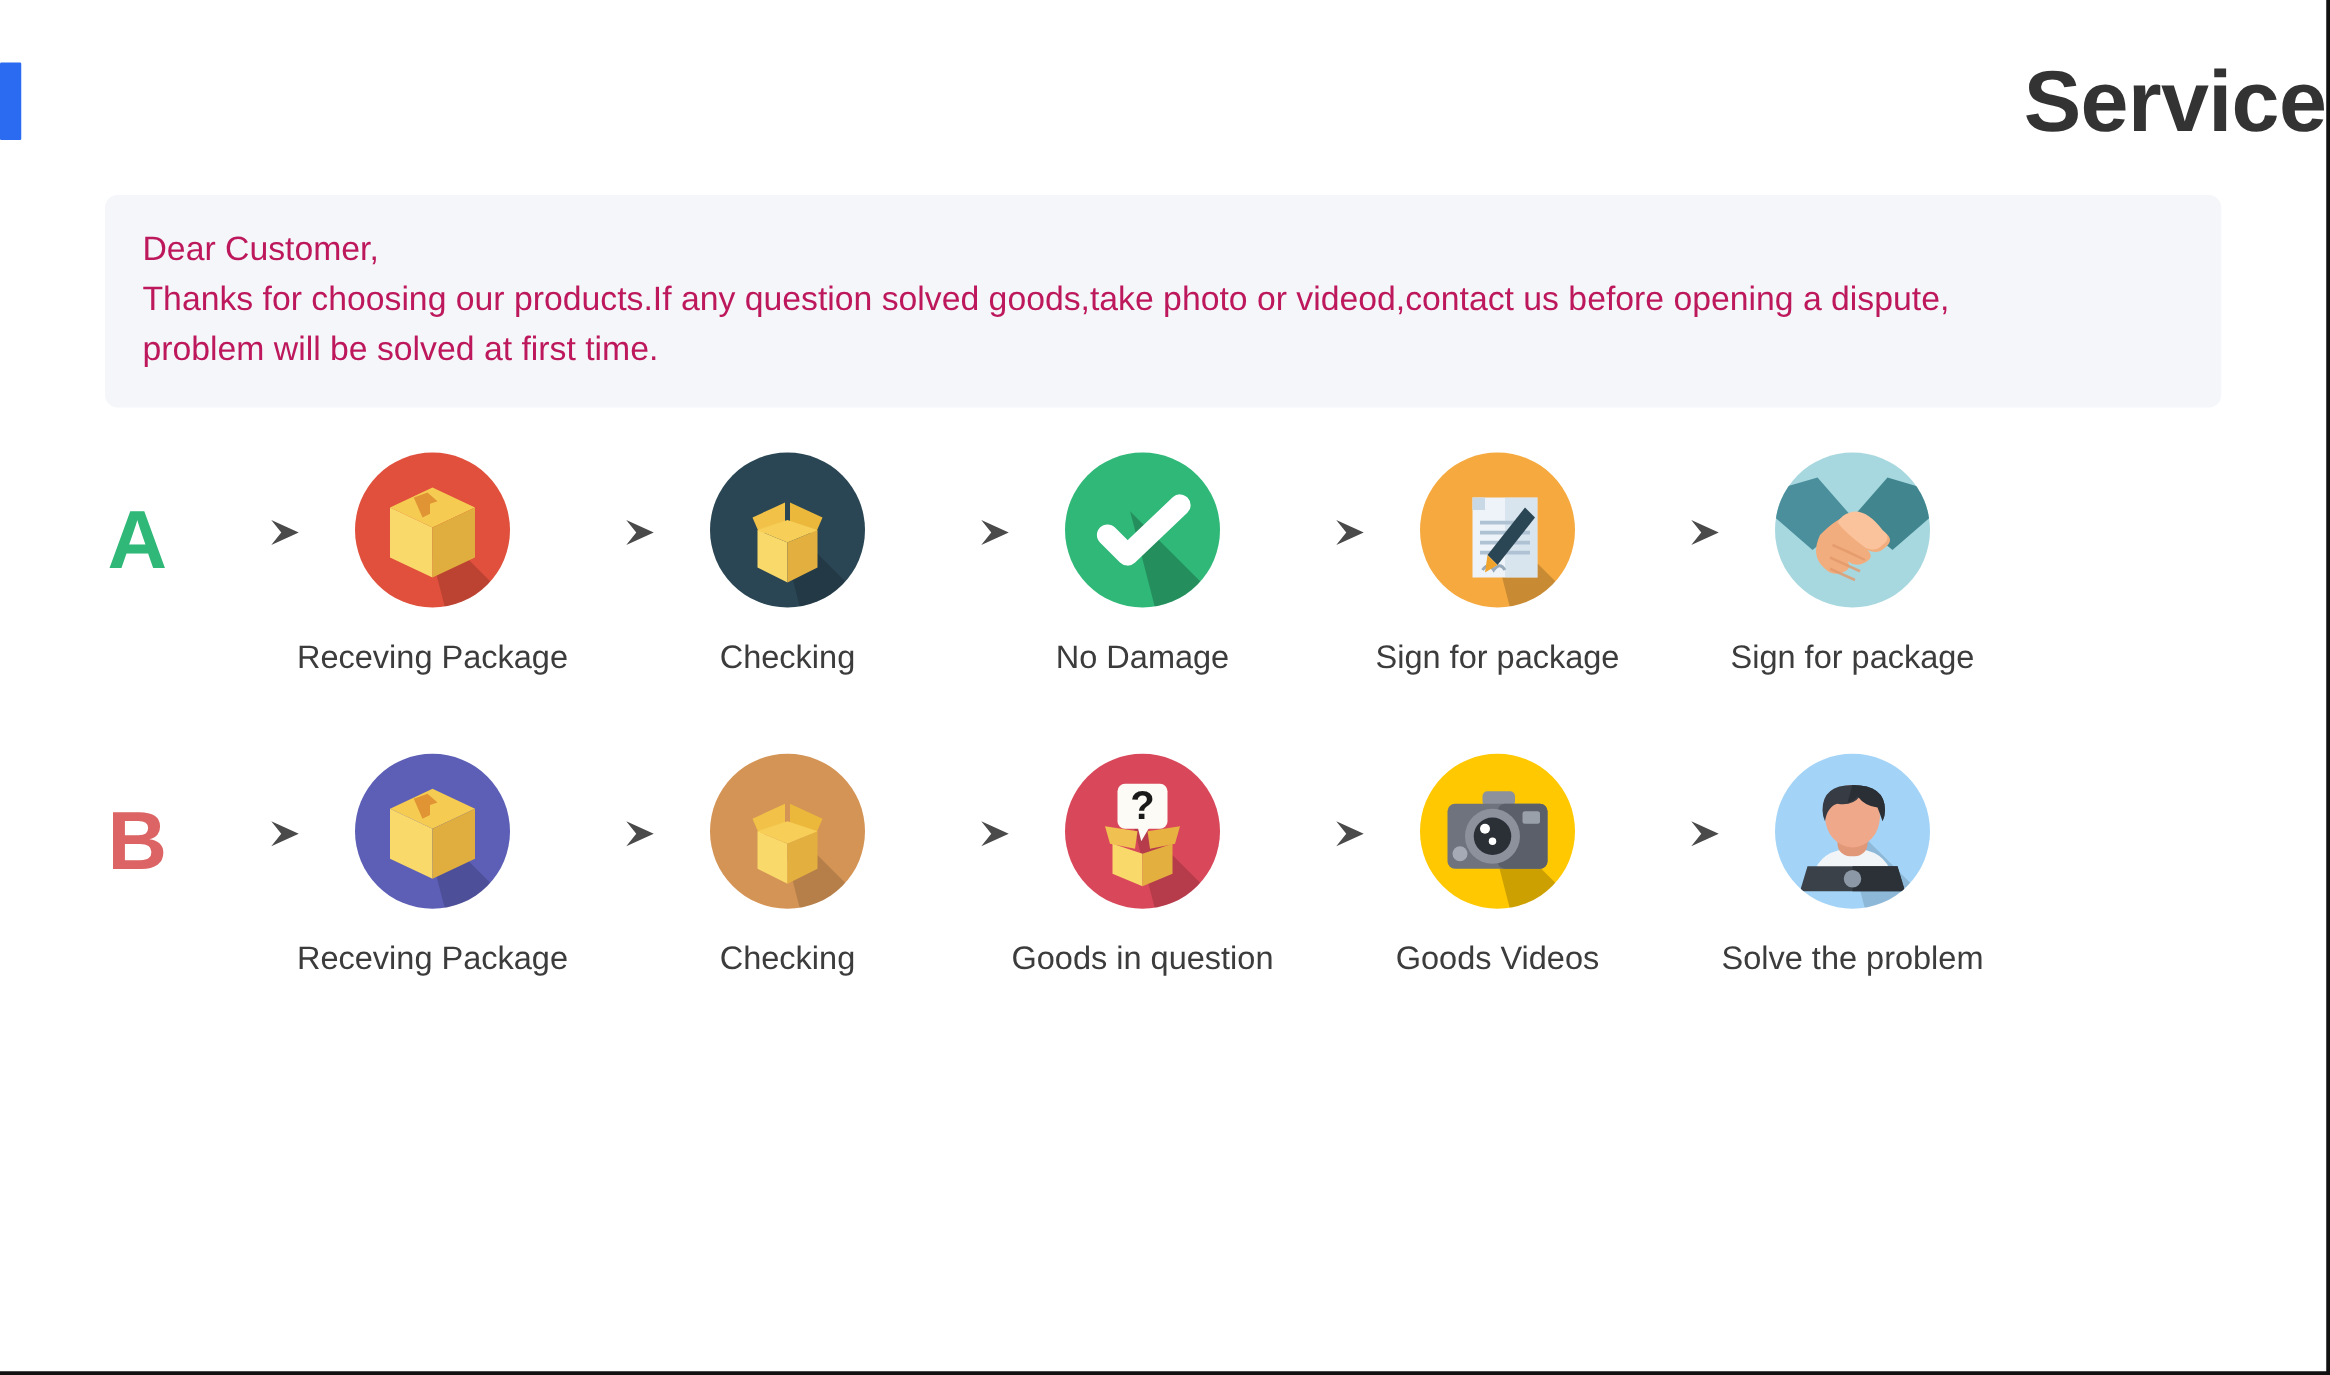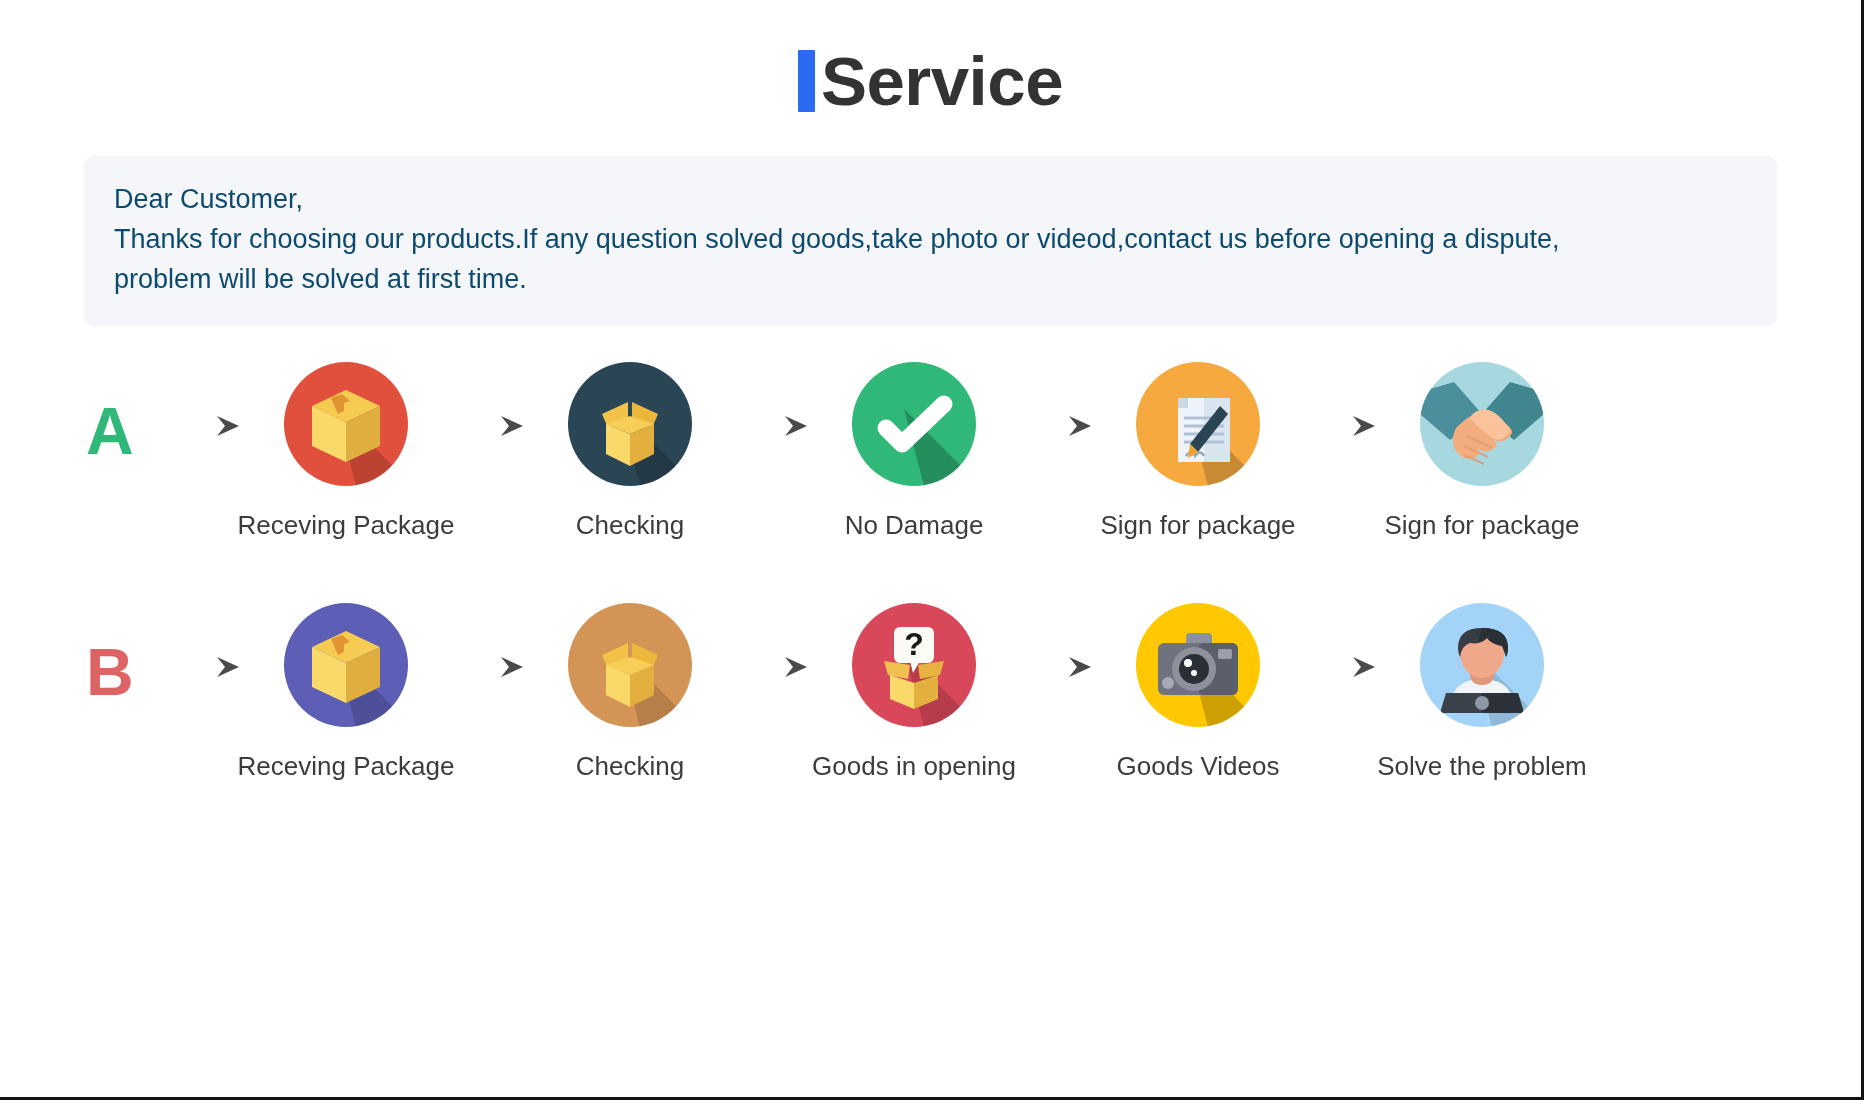--- a/index.html
+++ b/index.html
@@ -18,21 +18,21 @@
     height: 1100px;
     background: #ffffff;
     border-right: 3px solid #111111;
     border-bottom: 3px solid #111111;
   }
 
   
   .title-row {
     display: flex;
     align-items: center;
-    justify-content: center;
+    justify-content: space-between;
     gap: 6px;
     padding-top: 42px;
     height: 120px;
   }
   .title-bar {
     width: 17px;
     height: 62px;
     background: #2A6BF2;
     border-radius: 1px;
     flex: 0 0 auto;
@@ -47,21 +47,21 @@
 
   
   .notice {
     margin: 36px 84px 0 84px;
     background: #F4F6F9;
     border-radius: 10px;
     padding: 24px 30px 26px 30px;
   }
   .notice-line {
     font-size: 27px;
-    color: #0c4a6e;
+    color: #be185d;
     line-height: 1.48;
     white-space: nowrap;
   }
 
   
   .flow {
     display: flex;
     align-items: flex-start;
     padding-left: 86px;
     padding-right: 40px;
@@ -316,21 +316,21 @@
         <svg class="icon-svg" viewBox="0 0 124 124">
           <rect x="42" y="24" width="40" height="36" rx="6" fill="#FCFBF6"></rect>
           <polygon points="58,58 68,58 61,70" fill="#FCFBF6"></polygon>
           <text x="62" y="52" font-family="Liberation Sans, sans-serif" font-size="32" font-weight="bold" fill="#1A1A1A" text-anchor="middle">?</text>
           <polygon points="32,58 58,62 56,76 36,72" fill="#F0C050"></polygon>
           <polygon points="66,62 92,58 88,72 68,76" fill="#E8B241"></polygon>
           <polygon points="38,72 62,80 62,106 38,96" fill="#FAD96B"></polygon>
           <polygon points="62,80 86,72 86,96 62,106" fill="#E3B040"></polygon>
         </svg>
       </div>
-      <div class="step-label">Goods in opening</div>
+      <div class="step-label">Goods in question</div>
     </div>
 
     <div class="arrow">
       <svg width="74" height="24" viewBox="0 0 74 24">
           <path d="M0 12 L56 12" stroke="url(#ga1)" stroke-width="4"></path>
           <path d="M50 2 L72 12 L50 22 L58 12 Z" fill="#4a4a4a"></path>
         </svg>
     </div>
 
     <div class="step">

